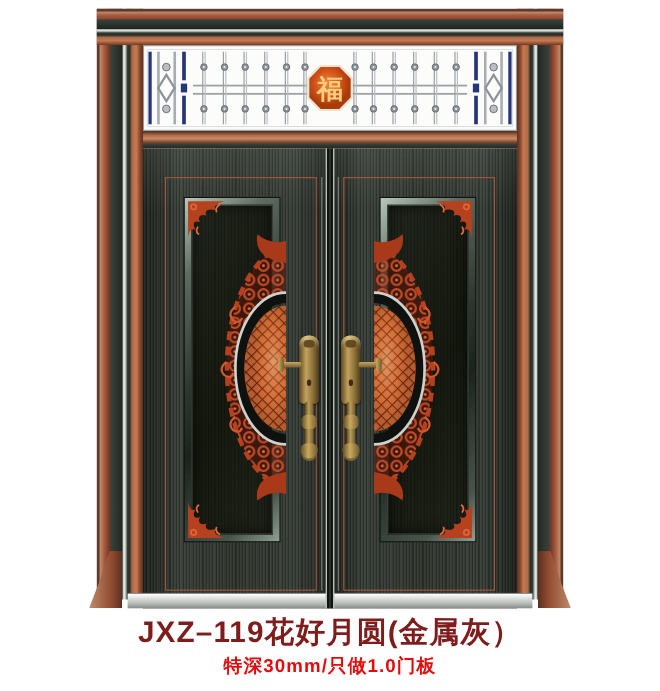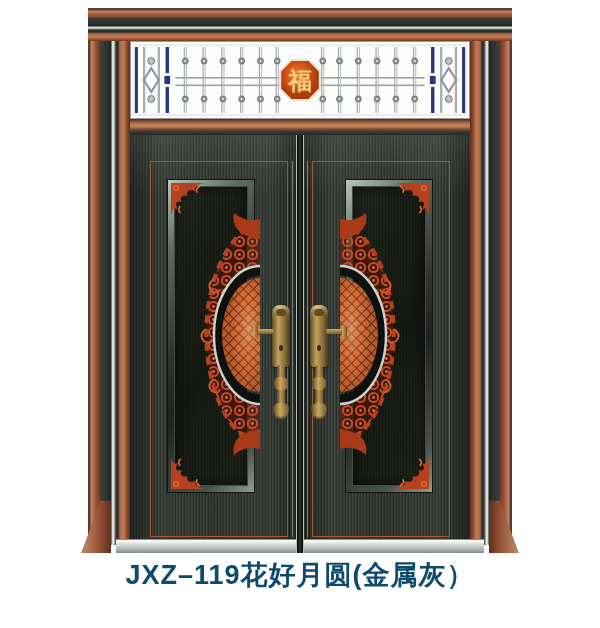--- a/index.html
+++ b/index.html
@@ -114,21 +114,21 @@
   .hgrip::after{content:"";position:absolute;left:-4px;bottom:-6px;width:16px;height:14px;border-radius:6px 6px 8px 8px;
     background:linear-gradient(90deg,#5f4a22,#c9a960 45%,#6e5a2a);box-shadow:0 3px 0 -1px #7d6530;}
 
   
   .threshold{position:absolute;left:28px;right:28px;bottom:0;height:13px;z-index:4;
     border-top:1px solid #8a8e8a;
     background:linear-gradient(180deg,#ffffff,#dde1dd 30%,#b2b6b2 70%,#878b87);}
 
   
   .caption{position:absolute;left:0;right:0;top:560px;text-align:center;}
-  .caption .title{font-size:27px;font-weight:700;color:#0c4a6e;letter-spacing:1px;line-height:1.15;}
+  .caption .title{font-size:27px;font-weight:700;color:#7f1d1d;letter-spacing:1px;line-height:1.15;}
   .caption .subtitle{font-size:17px;font-weight:700;color:#e60b0b;margin-top:3px;letter-spacing:1px;}
 </style>
 </head>
 <body>
 
 <div class="figure">
 
   <div class="door-unit">
 
     <div class="frame-top"></div>
@@ -319,14 +319,15 @@
 
         <div class="seam"></div>
       </div>
     </div>
 
     <div class="threshold"></div>
   </div>
 
   <div class="caption">
     <div class="title">JXZ–119花好月圆(金属灰）</div>
+    <div class="subtitle">特深30mm/只做1.0门板</div>
   </div>
 </div>
 
 </body></html>

